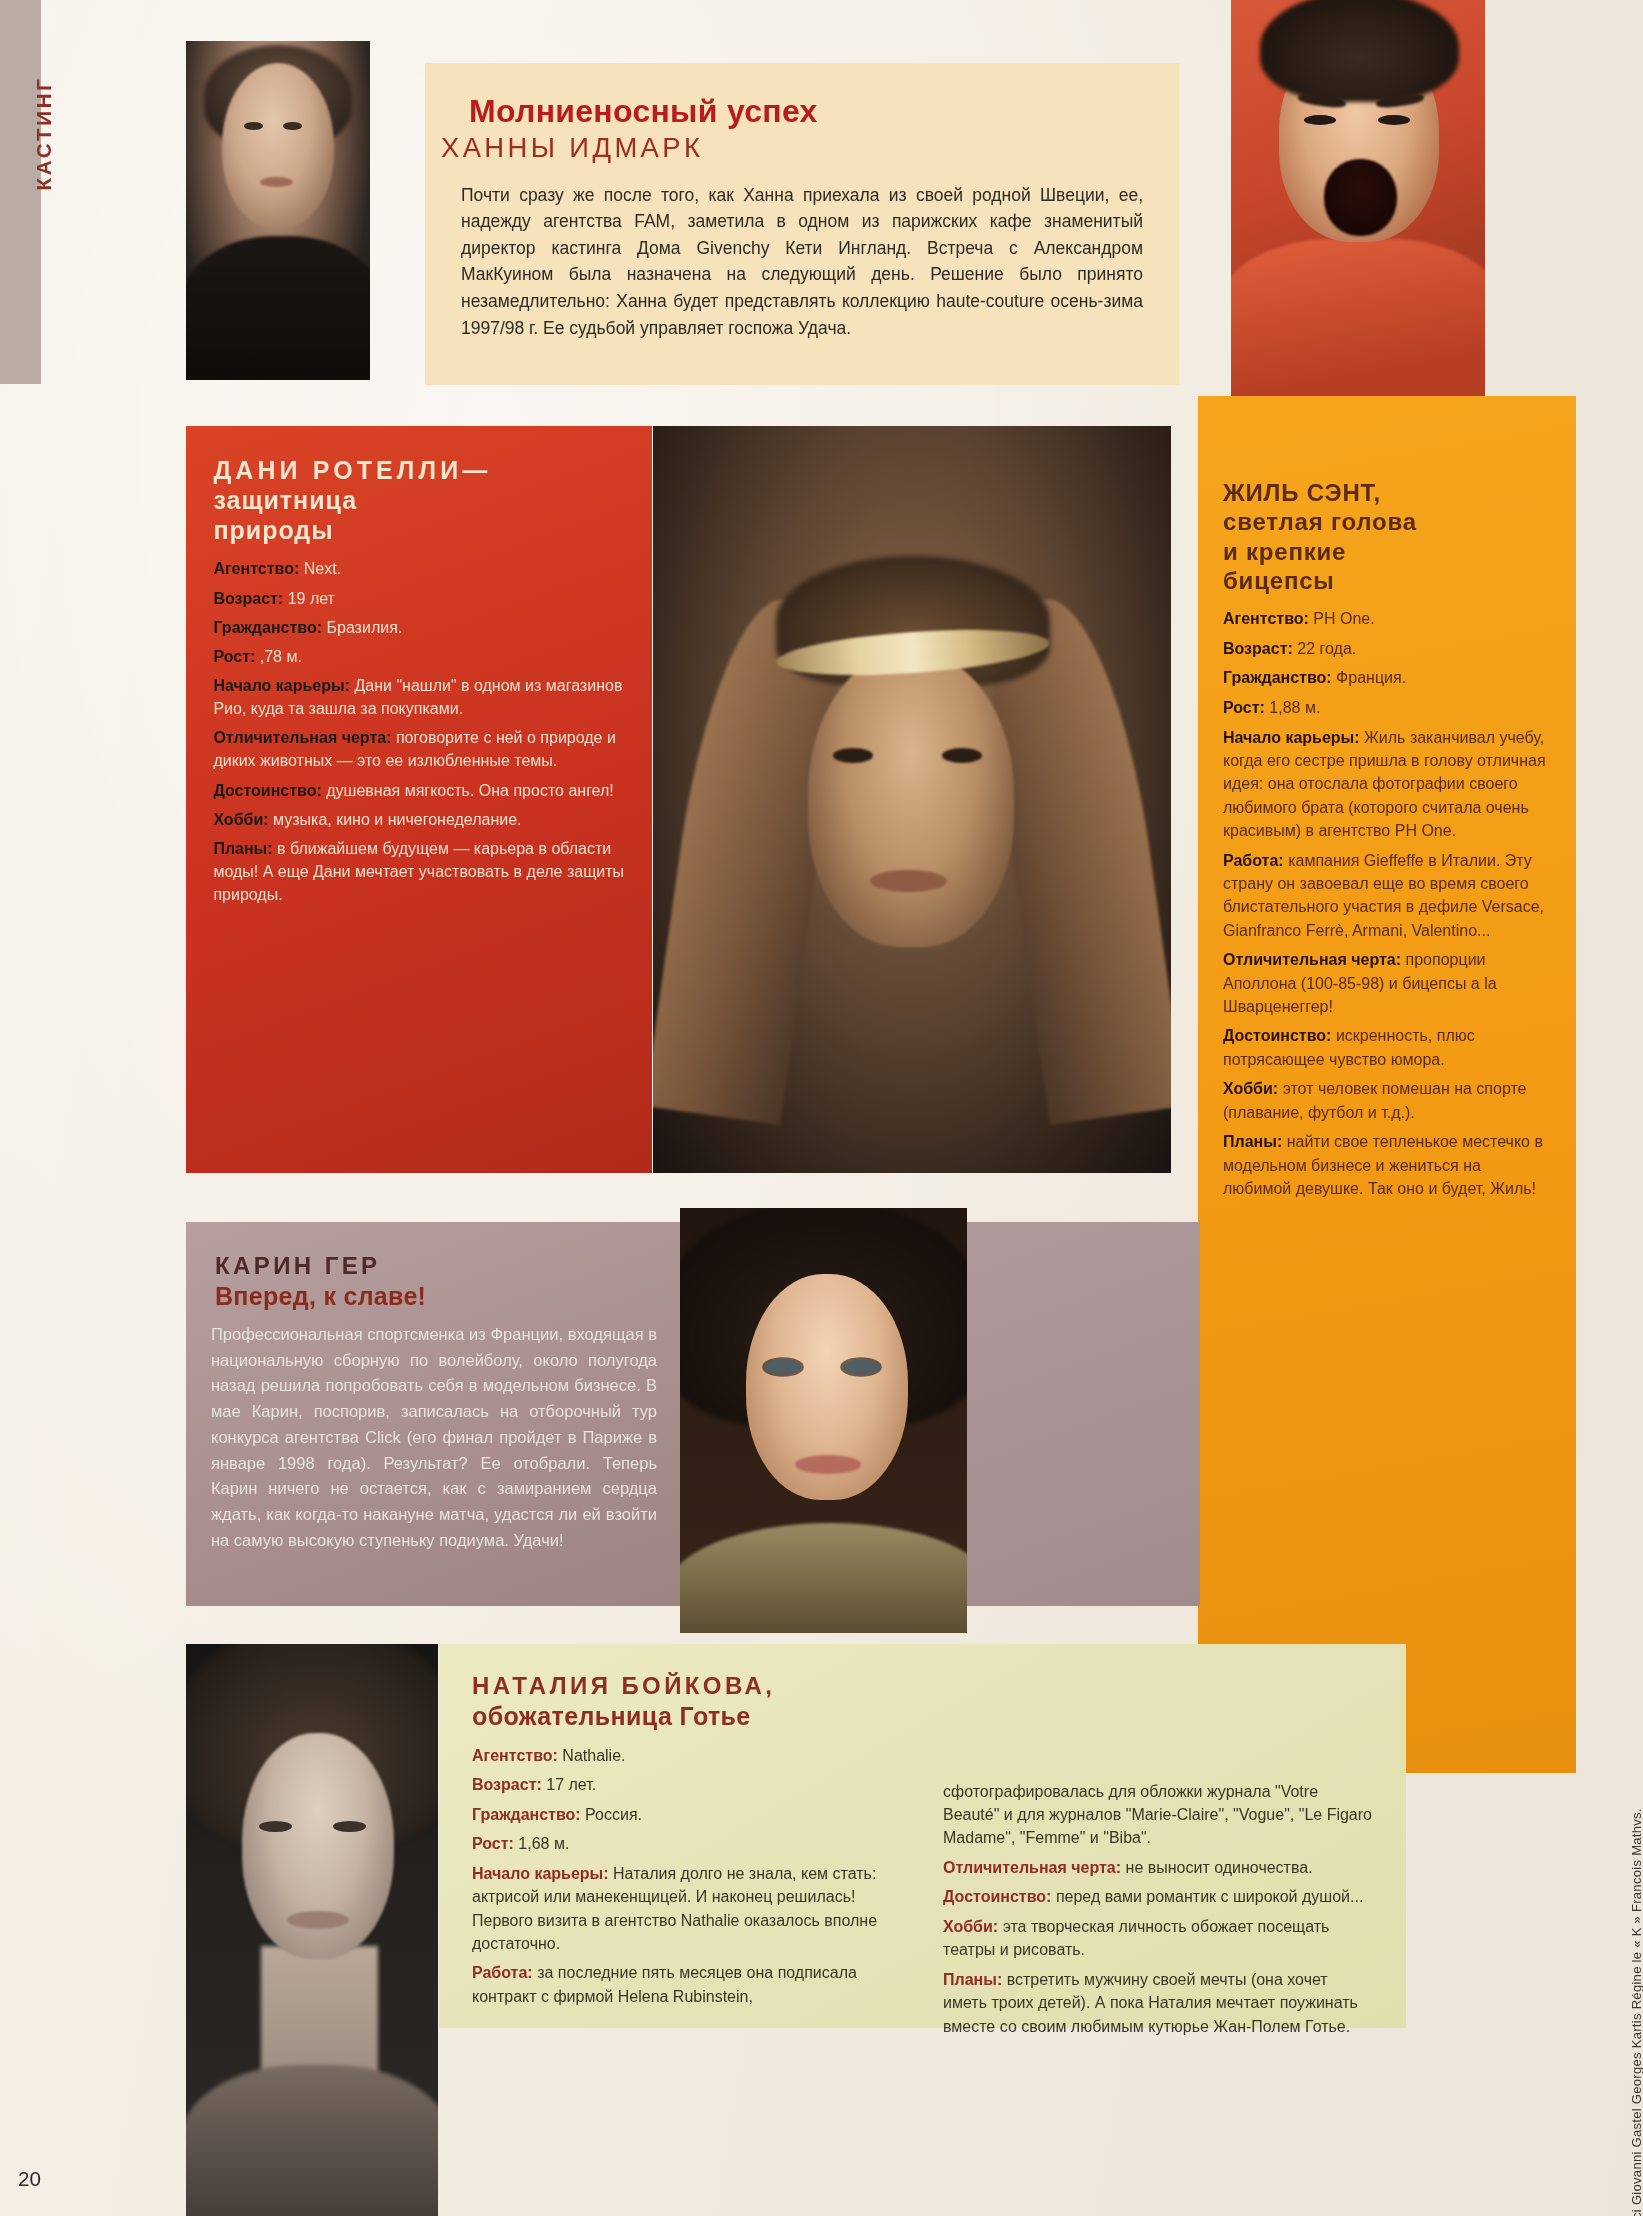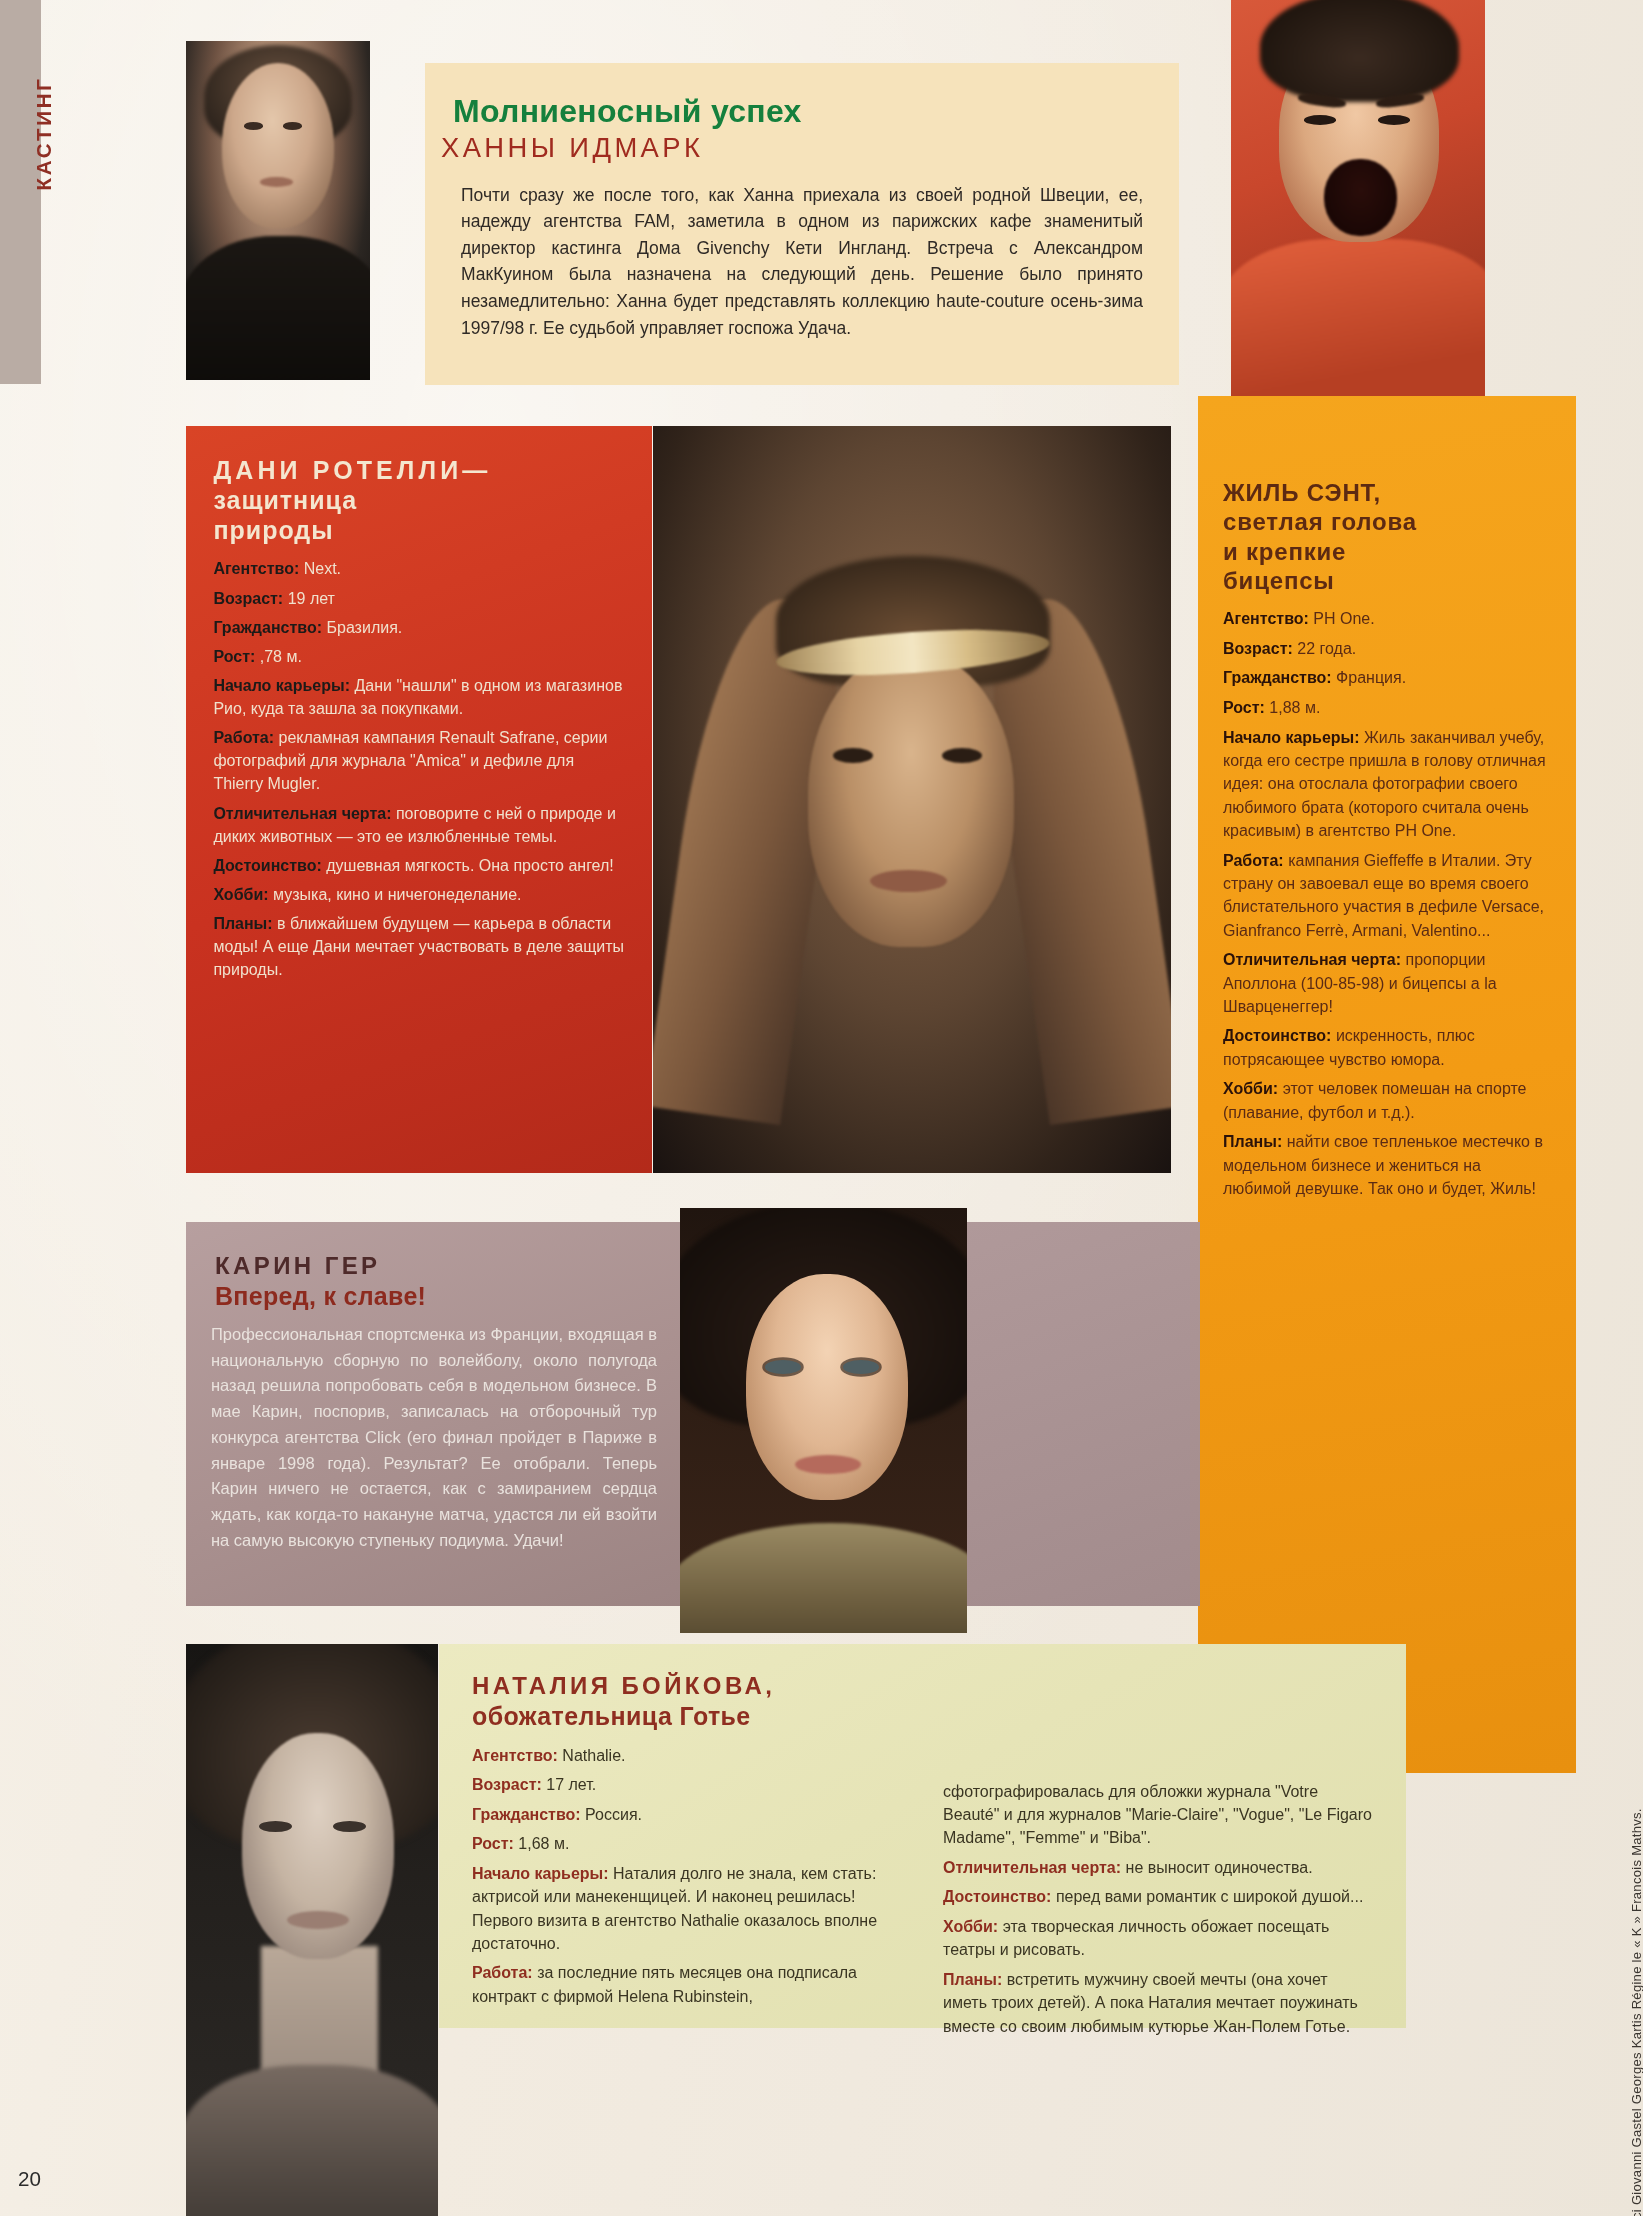--- a/index.html
+++ b/index.html
@@ -130,24 +130,24 @@
   }
 
   .hanna-panel {
     position: absolute;
     left: 425px; top: 63px;
     width: 754px; height: 322px;
     background: #f6e3bb;
   }
   .hanna-panel h1 {
     margin: 0;
-    padding: 32px 36px 0 28px;
+    padding: 32px 36px 0 44px;
     font-size: 32px;
     line-height: 1.06;
-    color: #15803d;
+    color: #b91c1c;
     font-weight: bold;
     letter-spacing: 0.3px;
   }
   .hanna-panel h2 {
     margin: 2.7px 0 0 0;
     padding: 0 16px;
     font-size: 27.4px;
     color: #a02b1f;
     font-weight: normal;
     letter-spacing: 3.4px;
@@ -569,21 +569,20 @@
         <span>ДАНИ РОТЕЛЛИ—</span>
         <span class="line2">защитница</span>
         <span class="line2">природы</span>
       </h3>
       <div class="dani-body text-block">
         <p><b>Агентство:</b> <span>Next.</span></p>
         <p><b>Возраст:</b> <span>19 лет</span></p>
         <p><b>Гражданство:</b> <span>Бразилия.</span></p>
         <p><b>Рост:</b> <span>,78 м.</span></p>
         <p><b>Начало карьеры:</b> <span>Дани "нашли" в одном из магазинов Рио, куда та зашла за покупками.</span></p>
-        <p><b>Работа:</b> <span>рекламная кампания Renault Safrane, серии фотографий для журнала "Amica" и дефиле для Thierry Mugler.</span></p>
         <p><b>Отличительная черта:</b> <span>поговорите с ней о природе и диких животных — это ее излюбленные темы.</span></p>
         <p><b>Достоинство:</b> <span>душевная мягкость. Она просто ангел!</span></p>
         <p><b>Хобби:</b> <span>музыка, кино и ничегонеделание.</span></p>
         <p><b>Планы:</b> <span>в ближайшем будущем — карьера в области моды! А еще Дани мечтает участвовать в деле защиты природы.</span></p>
       </div>
     </div>
   </div>
 
   <div class="photo-center">
     <div class="arm-l"></div>

